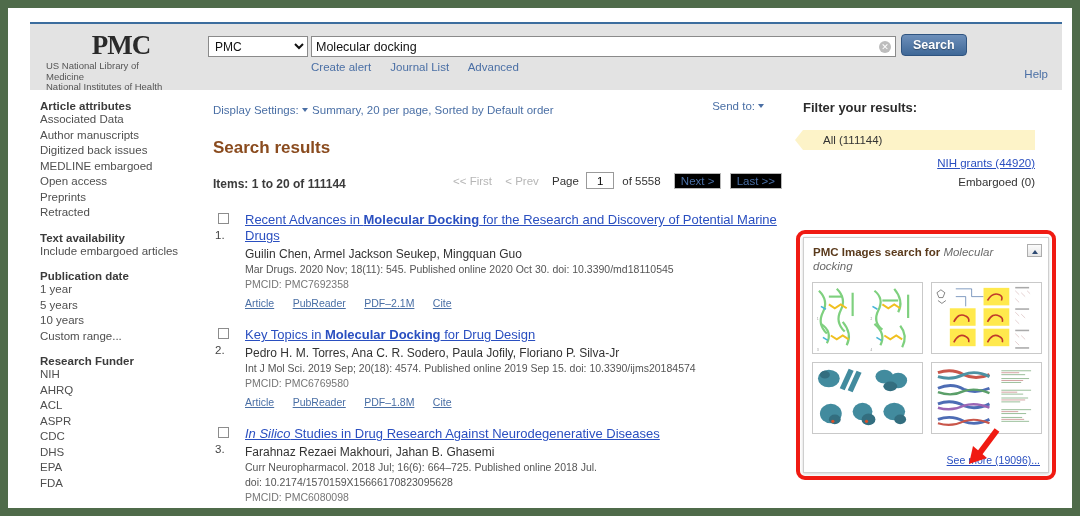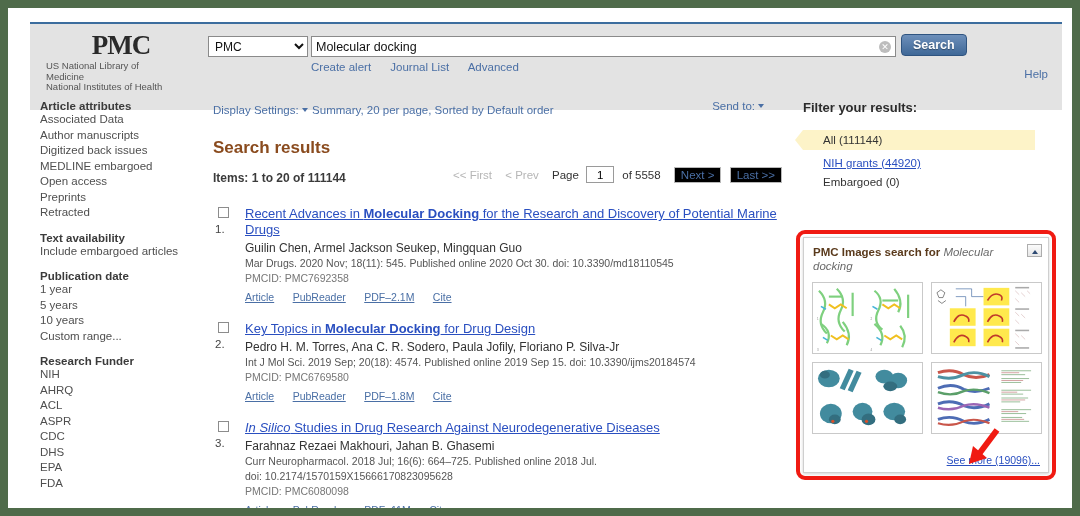--- a/index.html
+++ b/index.html
@@ -12,21 +12,21 @@
   }
   .page {
     position:absolute; left:8px; top:8px;
     width:1064px; height:500px;
     background:#ffffff;
     overflow:hidden;
   }
 
   
   .hdr {
-    position:absolute; left:22px; top:14px; right:10px; height:88px;
+    position:absolute; left:22px; top:14px; right:10px; height:68px;
     background:#e3e3e3;
     border-top:2px solid #3c6d9e;
   }
   .logo-wrap { position:absolute; left:16px; top:4px; width:150px; }
   .pmc-logo {
     font-family:"Liberation Serif", serif;
     font-weight:bold; font-size:27px; color:#2a2a2a;
     letter-spacing:-1px; text-align:center; line-height:1;
     padding-top:4px;
   }
@@ -79,21 +79,21 @@
   .mcol { position:absolute; left:205px; top:92px; width:575px; }
 
   .disp-row { position:relative; height:20px; }
   .disp-lbl { font-size:11.5px; color:#4a6fa5; cursor:pointer; }
   .disp-val { font-size:11.5px; color:#4a6fa5; }
   .sendto { position:absolute; right:24px; top:0; font-size:11.5px; color:#4a6fa5; cursor:pointer; }
   .caret { display:inline-block; border-left:3.5px solid transparent; border-right:3.5px solid transparent;
            border-top:4px solid #4a6fa5; vertical-align:2px; margin-left:3px; }
 
   .sr-title { font-size:17px; font-weight:bold; color:#8a4b1e; margin-top:18px; }
-  .items-row { position:relative; margin-top:10px; height:22px; }
+  .items-row { position:relative; margin-top:16px; height:22px; }
   .items-lbl { font-size:12px; font-weight:bold; color:#3b3b3b; }
   .pager { position:absolute; right:6px; top:-2px; font-size:11.5px; white-space:nowrap; }
   .pg-dis { color:#b6b6b6; margin-right:10px; }
   .pg-lbl { color:#333; margin-right:4px; }
   .pg-in { width:28px; height:17px; font-size:11.5px; text-align:center;
            border:1px solid #9a9a9a; font-family:"Liberation Sans", sans-serif; }
   .pg-of { color:#333; margin:0 5px; }
   .pg-btn { display:inline-block; border:1px solid #b9b9b9; background:#000000;
             color:#4a6fa5; padding:1px 6px; margin-left:5px; cursor:pointer; }
 
@@ -116,21 +116,21 @@
   .flt-h { font-size:13px; font-weight:bold; color:#2b2b2b; }
   .flt-all {
     position:relative; margin-top:15px; height:20px; background:#fdf3c8;
     font-size:11.5px; color:#333; line-height:20px; padding-left:20px;
   }
   .flt-all::before {
     content:""; position:absolute; left:-8px; top:0;
     border-top:10px solid transparent; border-bottom:10px solid transparent;
     border-right:8px solid #fdf3c8;
   }
-  .flt-it { font-size:11.5px; margin-top:7px; padding-left:20px; color:#333; }
+  .flt-it { font-size:11.5px; margin-top:7px; padding-left:20px; color:#333;text-align:right; }
   .flt-it a { color:#2a4fc0; text-decoration:underline; cursor:pointer; }
   .mng { text-align:right; margin-top:14px; }
   .mng a { font-size:11px; color:#2a4fc0; text-decoration:underline; cursor:pointer; }
 
   .redbox {
     position:absolute; left:788px; top:222px; width:260px; height:250px;
     border:4px solid #f01a12; border-radius:9px;
   }
   .imgpanel {
     position:absolute; left:795px; top:229px; width:246px; height:236px;

